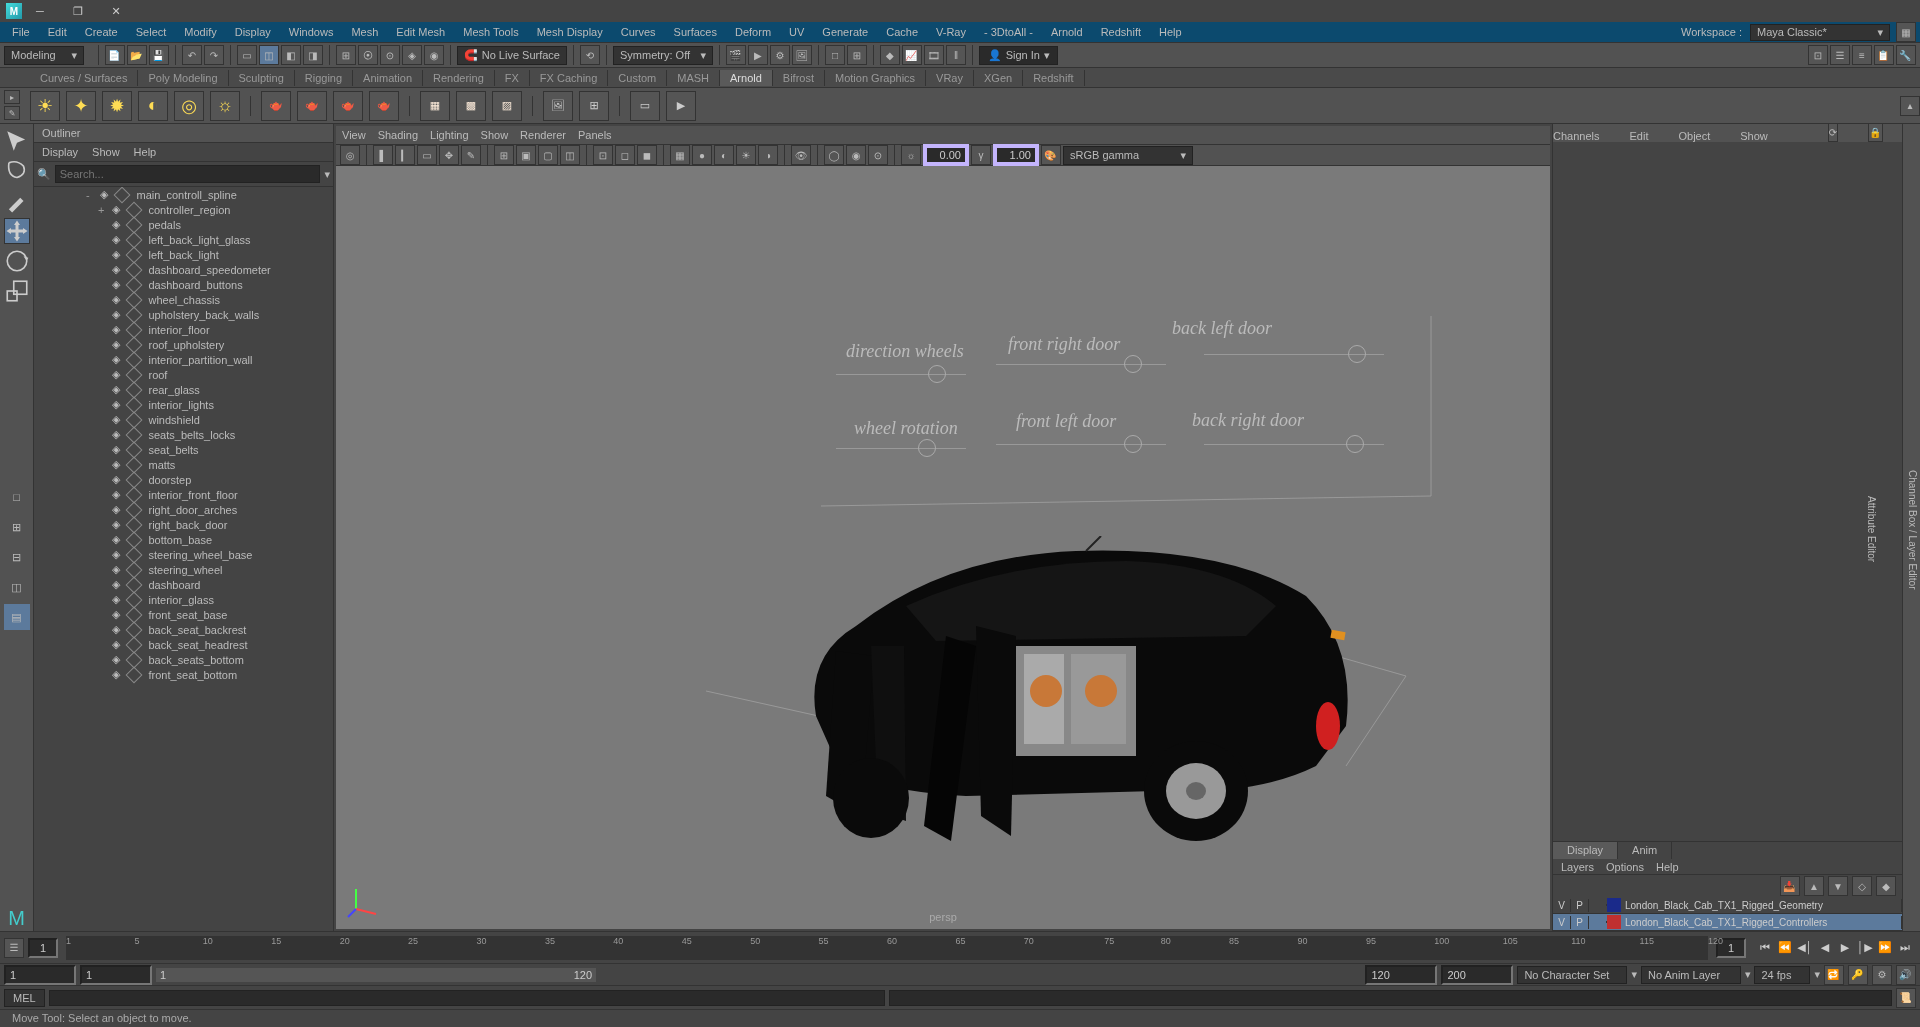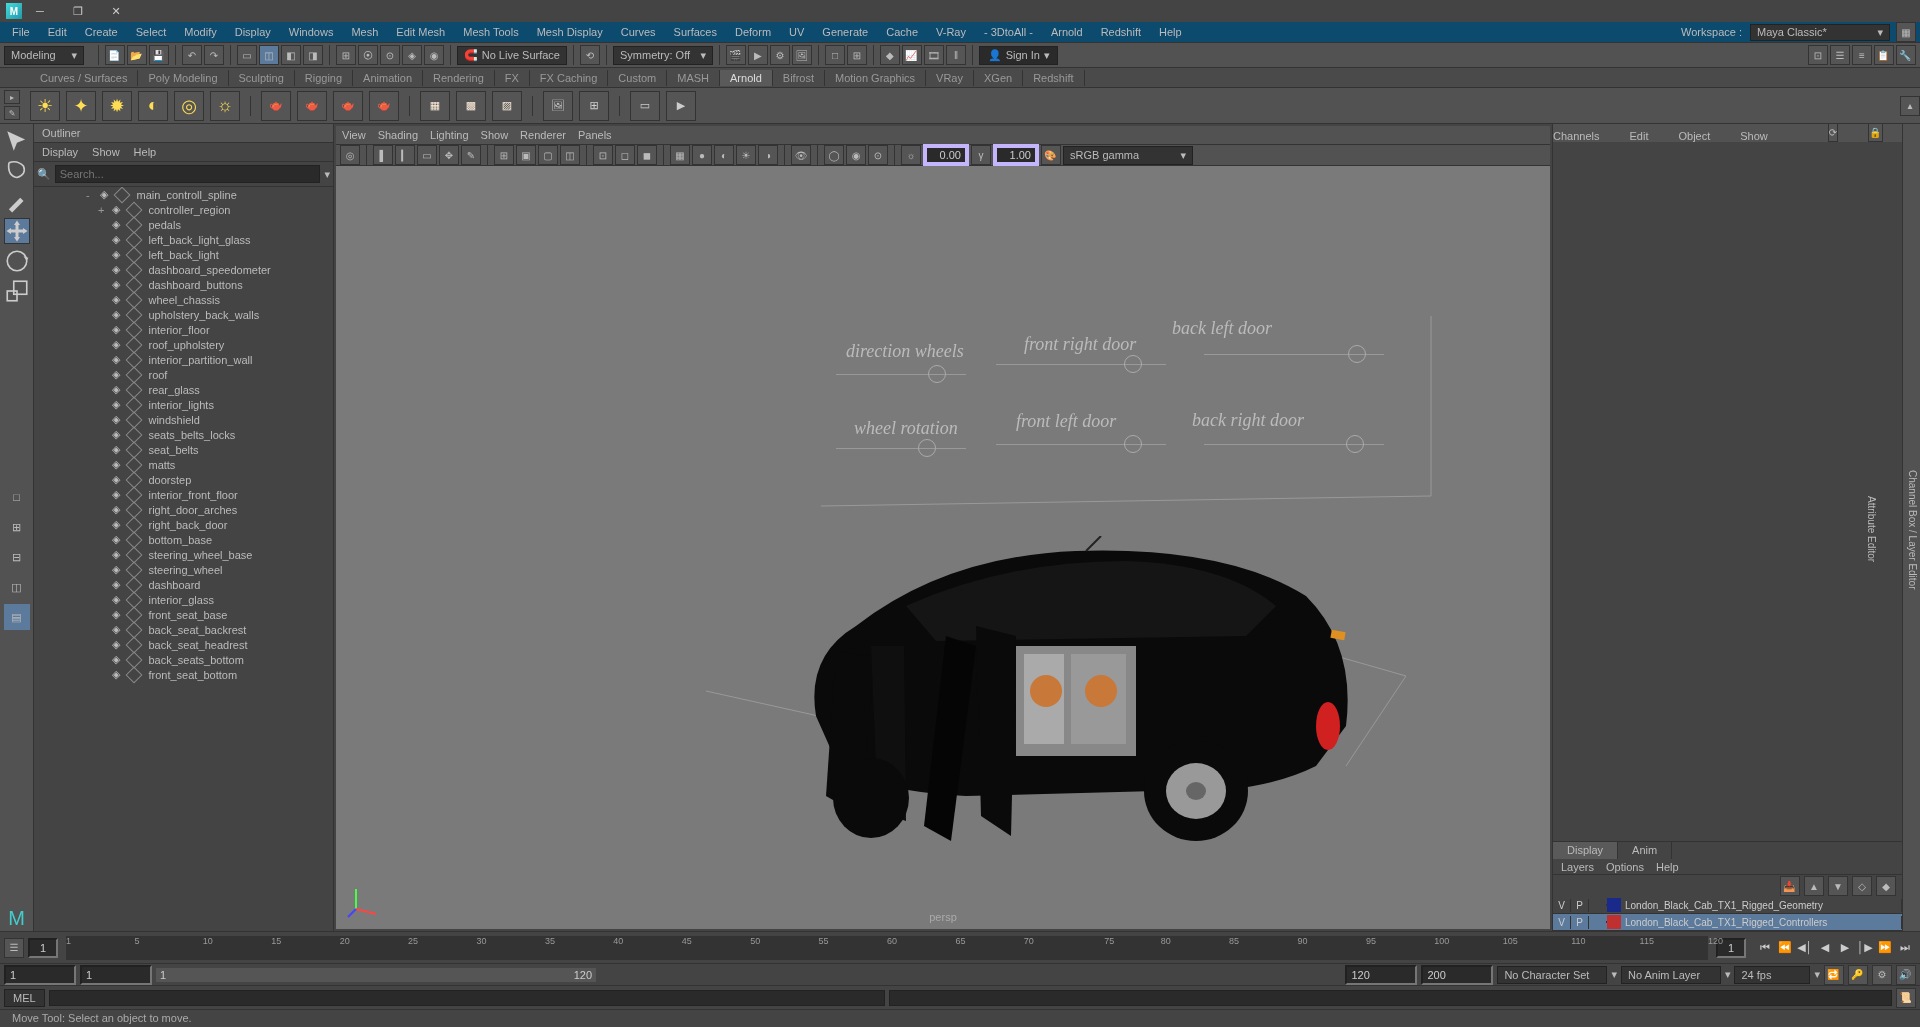--- a/index.html
+++ b/index.html
@@ -640,21 +640,21 @@
       <div class="axis">
         <svg viewBox="0 0 40 40">
             <line x1="10" y1="30" x2="10" y2="10" stroke="#4f4" stroke-width="2"></line>
             <line x1="10" y1="30" x2="30" y2="35" stroke="#f44" stroke-width="2"></line>
             <line x1="10" y1="30" x2="2" y2="38" stroke="#44f" stroke-width="2"></line>
           </svg>
       </div>
       <div class="camname">persp</div>
     <div class="annot" style="left: 510px; top: 175px;">direction wheels</div>
         <div class="annot" style="left: 518px; top: 252px;">wheel rotation</div>
-        <div class="annot" style="left: 672px; top: 168px; margin-left: 16px;">front right door</div>
+        <div class="annot" style="left: 672px; top: 168px;">front right door</div>
         <div class="annot" style="left: 680px; top: 245px;">front left door</div>
         <div class="annot" style="left: 836px; top: 152px;">back left door</div>
         <div class="annot" style="left: 856px; top: 244px;">back right door</div>
         <div class="slider" style="left: 500px; top: 208px; width: 130px;">
           <div class="knob" style="left: 92px;"></div>
         </div>
         <div class="slider" style="left: 500px; top: 282px; width: 130px;">
           <div class="knob" style="left: 82px;"></div>
         </div>
         <div class="slider" style="left: 660px; top: 198px; width: 170px;">
@@ -780,21 +780,21 @@
   <input class="rin" value="120" style="">
   <input class="rin" value="200" style="">
   <div class="sel" style="width:110px;">
       <span>No Character Set</span>
     </div>
   <span>▾</span>
   <div class="sel" style="width:100px;">
       <span>No Anim Layer</span>
     </div>
   <span>▾</span>
-  <div class="sel" style="width:76px;">
+  <div class="sel" style="width:56px;">
       <span>24 fps</span>
     </div>
   <span>▾</span>
   <div class="tbtn">🔁</div>
   <div class="tbtn">🔑</div>
   <div class="tbtn">⚙</div>
   <div class="tbtn">🔊</div>
 </div>
 
 <div class="cmdline">

